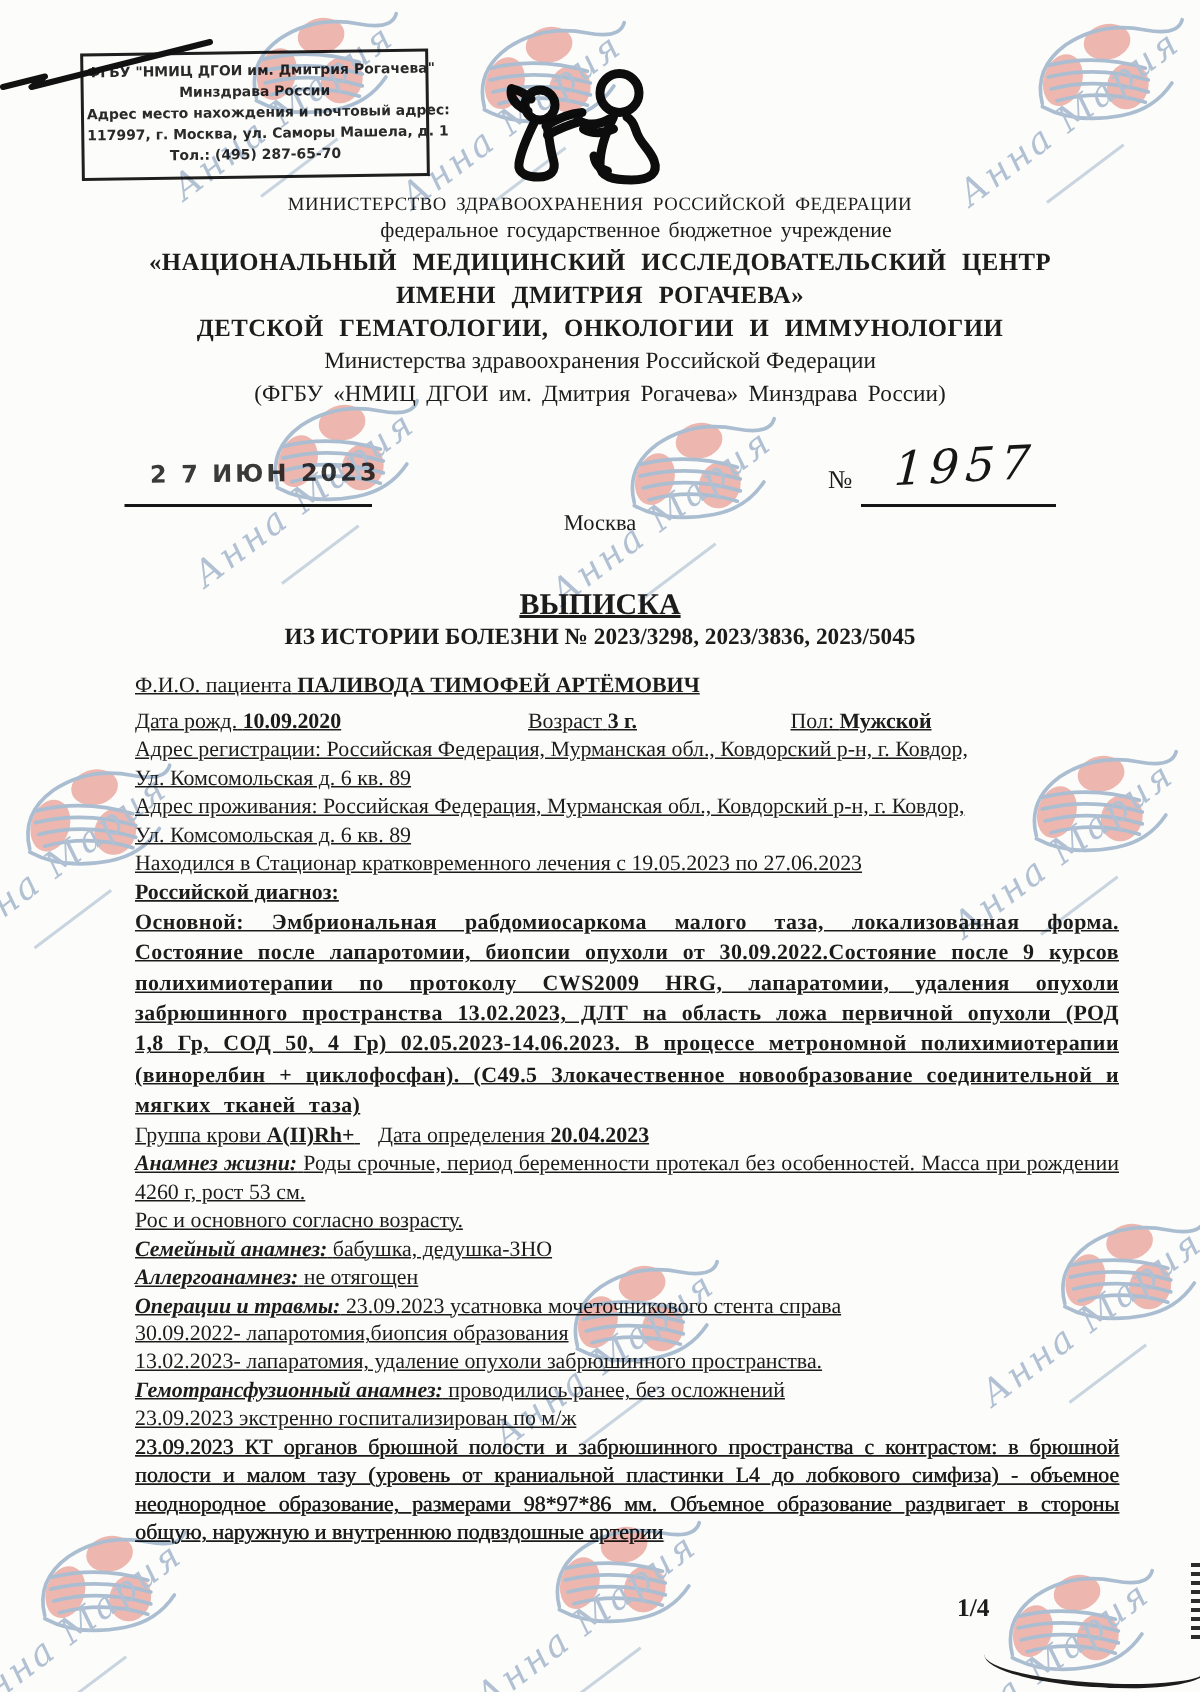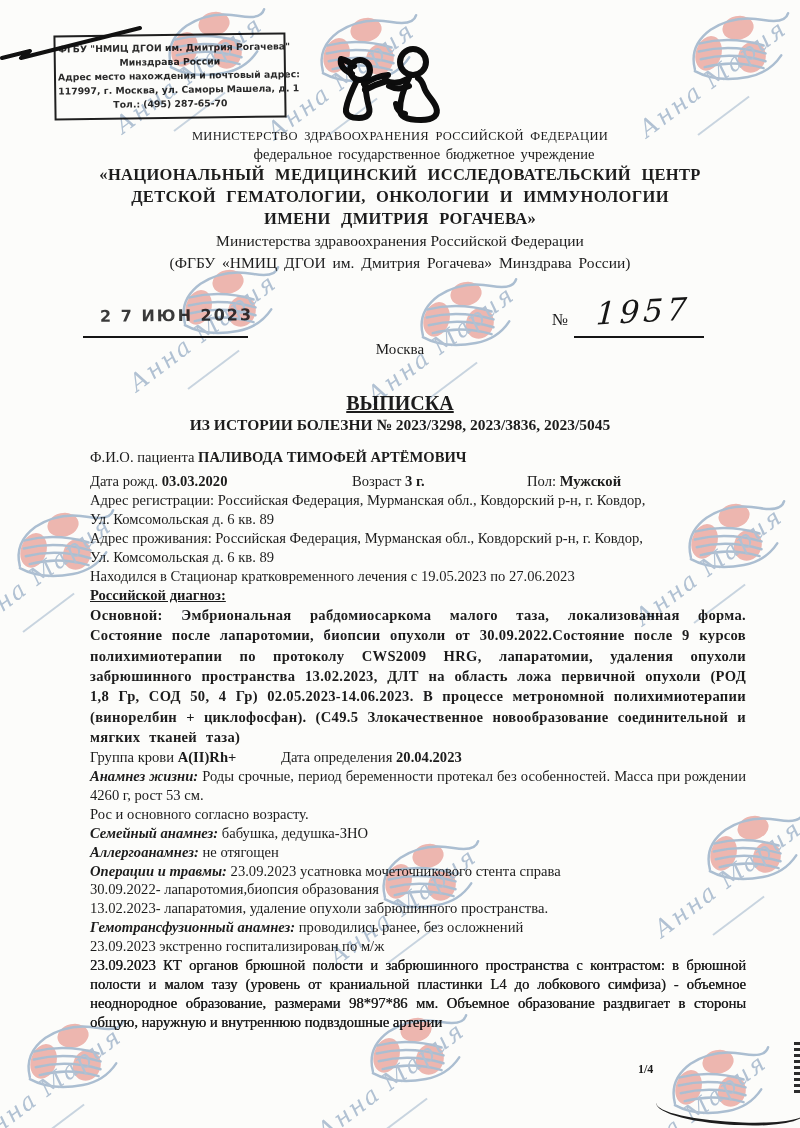--- a/index.html
+++ b/index.html
@@ -50,36 +50,36 @@
     position:absolute;left:596px;top:293px;z-index:4;
     font-family:"DejaVu Serif",serif;font-style:italic;font-size:31px;
     letter-spacing:4px;transform:rotate(-3deg) skewX(-6deg);color:#161616;
   }
   .city{position:absolute;left:0;top:341px;width:100%;text-align:center;font-size:15px;z-index:4;}
   
   .title{position:absolute;left:0;top:392px;width:100%;text-align:center;font-weight:bold;z-index:4;}
   .title-l1{font-size:20px;text-decoration:underline;}
   .title-l2{font-size:15.5px;margin-top:1px;}
   
-  .body{position:absolute;left:90px;top:448px;width:656px;font-size:14.6px;line-height:1.3;z-index:4;}
+  .body{position:absolute;left:90px;top:448px;width:656px;font-size:14.6px;line-height:1.3;z-index:4;text-decoration:underline;}
   .body p{margin:0;}
   .b{font-weight:bold;}
   .bi{font-weight:bold;font-style:italic;}
   .u{text-decoration:underline;}
   .just{text-align:justify;}
   .row{display:flex;margin-top:5px;}
   .row .c1{width:262px;}
   .row .c2{width:175px;}
   .row .c3{flex:1;}
   .mt4{margin-top:4px;} .mt8{margin-top:8px;} .mt12{margin-top:12px;} .mt15{margin-top:15px;}
   .diag-main{font-weight:bold;text-align:justify;word-spacing:5px;letter-spacing:.3px;line-height:1.4;margin-top:3px;}
   .dark{text-shadow:.35px 0 0 currentColor;}
-  .blood-gap{margin-left:41px;}
-  
-  .page-num{position:absolute;left:638px;top:1062px;font-size:12px;font-weight:bold;z-index:4;}
+  .blood-gap{margin-left:12px;}
+  
+  .page-num{position:absolute;left:638px;top:1062px;font-size:17px;font-weight:bold;z-index:4;}
   
   .edge-ticks{position:absolute;right:0;top:1042px;width:6px;height:54px;z-index:7;
     background:repeating-linear-gradient(#2c2c2c 0 3px,transparent 3px 6px);}
   .corner-arc{position:absolute;left:656px;top:1092px;width:148px;height:30px;z-index:7;
     border-bottom:3px solid #1d1d1d;border-radius:0 0 45% 65%;transform:rotate(2deg);}
 </style>
 </head>
 <body>
 
 <div class="page">
@@ -110,22 +110,22 @@
       <path d="M101,64 Q90,69 81,64"></path>
       <path d="M101,56 C96,66 92,78 92,88 C92,96 101,98 113,98 C126,98 131,93 128,85 C125,77 118,73 116,65 C114,59 112,57 110,56"></path>
       <path d="M97,92 Q89,90 88,82"></path>
     </g>
   </svg>
 
   <div class="hdr">
     <div class="hdr-l1">МИНИСТЕРСТВО ЗДРАВООХРАНЕНИЯ РОССИЙСКОЙ ФЕДЕРАЦИИ</div>
     <div class="hdr-l2">федеральное государственное бюджетное учреждение</div>
     <div class="hdr-b">«НАЦИОНАЛЬНЫЙ МЕДИЦИНСКИЙ ИССЛЕДОВАТЕЛЬСКИЙ ЦЕНТР</div>
+    <div class="hdr-b">ИМЕНИ ДМИТРИЯ РОГАЧЕВА»</div>
     <div class="hdr-b">ДЕТСКОЙ ГЕМАТОЛОГИИ, ОНКОЛОГИИ И ИММУНОЛОГИИ</div>
-    <div class="hdr-b">ИМЕНИ ДМИТРИЯ РОГАЧЕВА»</div>
     <div class="hdr-l6">Министерства здравоохранения Российской Федерации</div>
     <div class="hdr-l7">(ФГБУ «НМИЦ ДГОИ им. Дмитрия Рогачева» Минздрава России)</div>
   </div>
 
   <div class="date-stamp">2 7 ИЮН 2023</div>
   <div class="date-underline"></div>
   <div class="num-sign">№</div>
   <div class="num-value">1957</div>
   <div class="num-underline"></div>
   <div class="city">Москва</div>
@@ -138,21 +138,21 @@
   <div class="body">
 
     <p>
       <span>Ф.И.О. пациента</span>
       <span class="b">ПАЛИВОДА ТИМОФЕЙ АРТЁМОВИЧ</span>
     </p>
 
     <div class="row">
       <span class="c1">
         <span>Дата рожд.</span>
-        <span class="b">03.03.2020</span>
+        <span class="b">10.09.2020</span>
       </span>
       <span class="c2">
         <span>Возраст</span>
         <span class="b">3 г.</span>
       </span>
       <span class="c3">
         <span>Пол:</span>
         <span class="b">Мужской</span>
       </span>
     </div>

